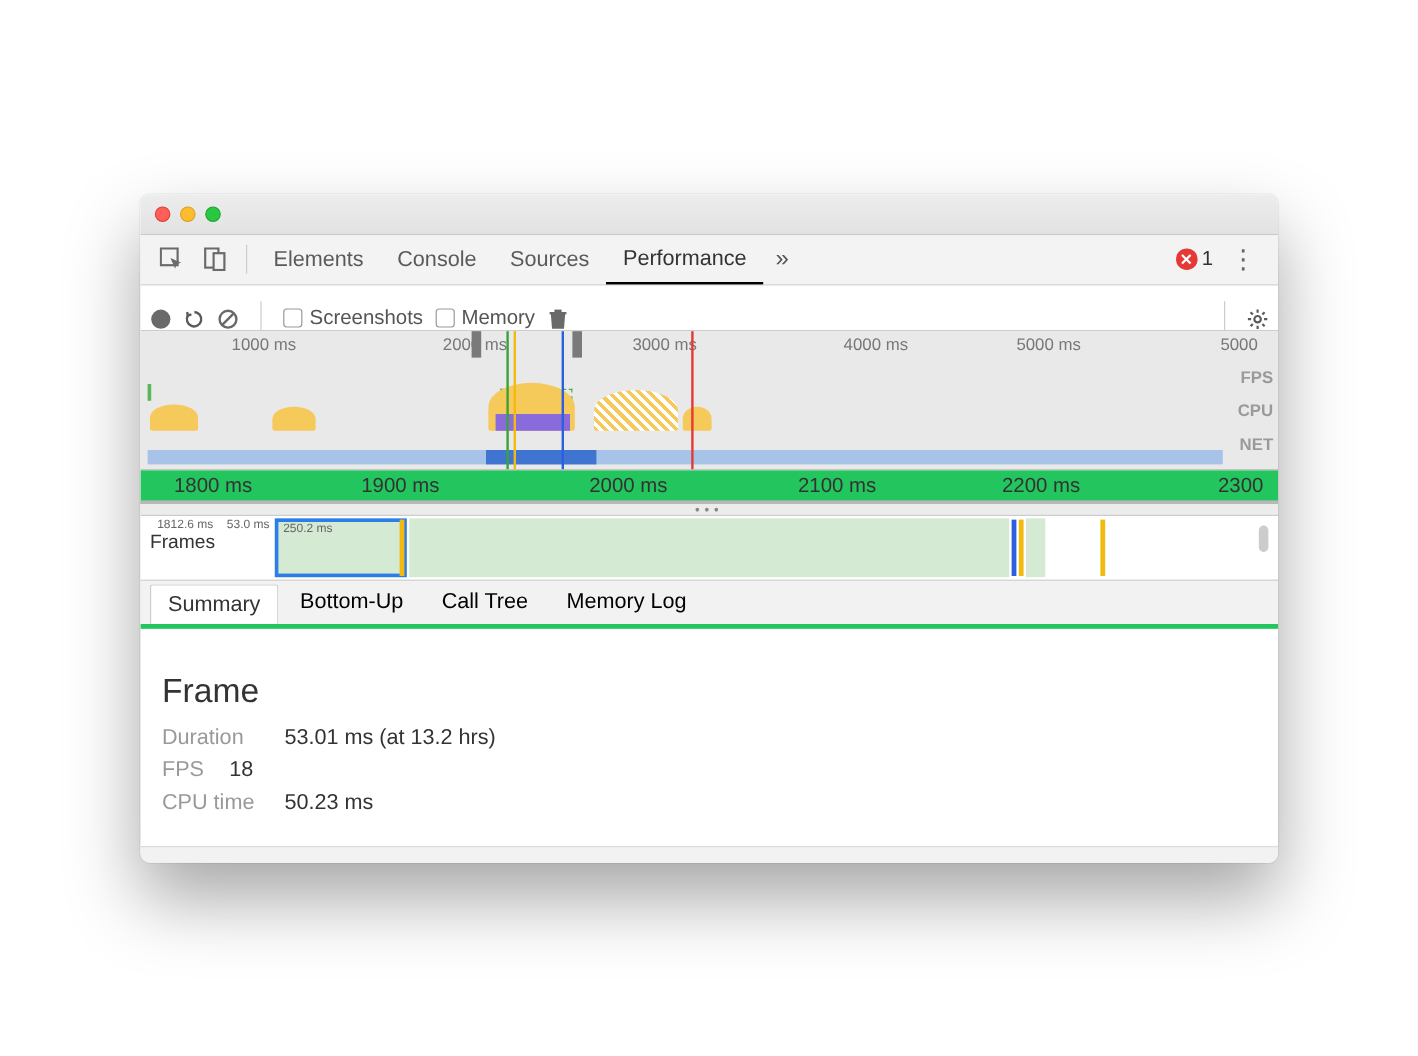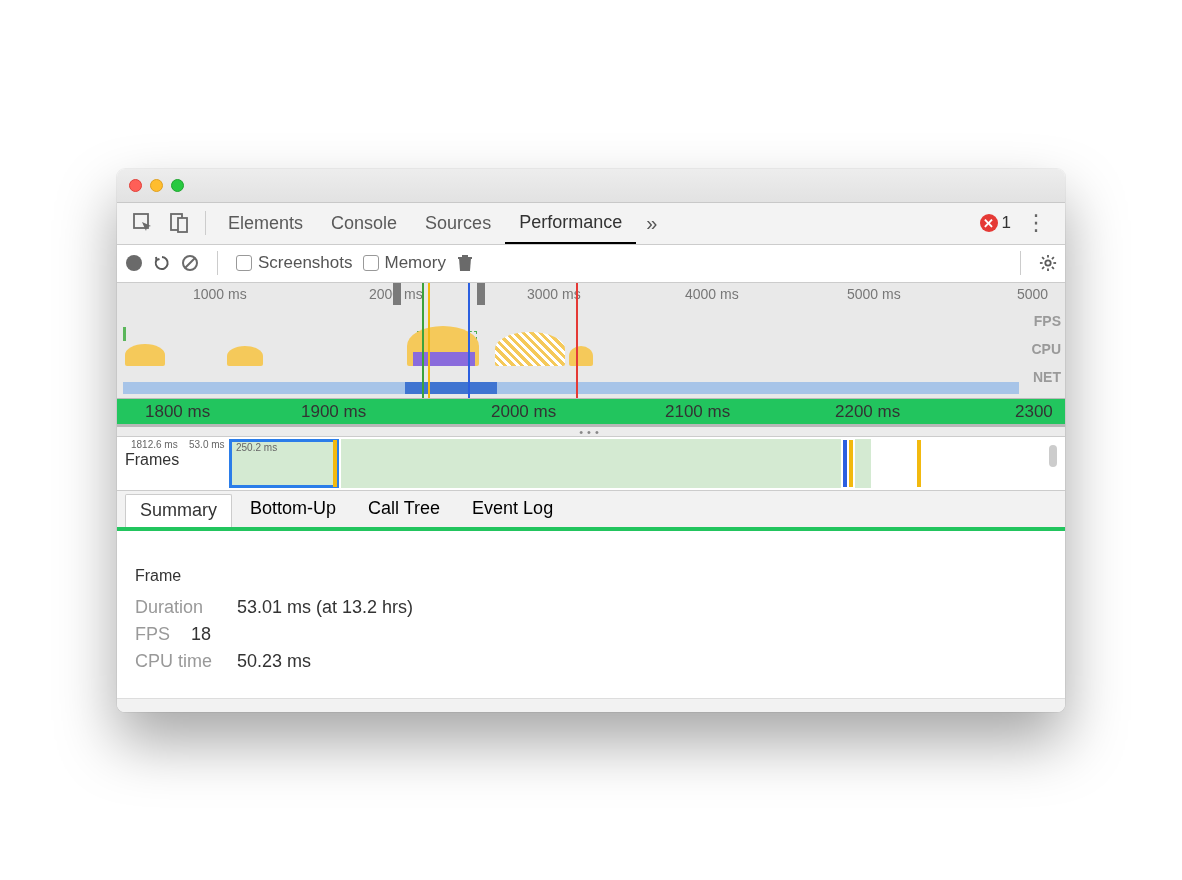--- a/index.html
+++ b/index.html
@@ -52,21 +52,21 @@
 .dt-more { padding: 6px 10px; color: #555; font-size: 20px; cursor:pointer; }
 .right-side { margin-left: auto; display: flex; align-items: center; gap: 4px; }
 .err-badge { display: flex; align-items: center; gap: 4px; color: #333; font-size: 17px; }
 .err-circle { width: 18px; height: 18px; border-radius: 50%; background: #e53935; color: #fff; display: flex; align-items: center; justify-content: center; font-size: 13px; font-weight: bold; }
 .kebab { font-size: 22px; padding: 4px 10px; cursor:pointer; color:#666; }
 
 
 .perf-toolbar {
   height: 38px;
   display: flex;
-  align-items: center;
+  align-items: flex-end;
   border-bottom: 1px solid #ccc;
   background: #fff;
   padding: 0 8px;
   font-size: 17px;
   color: #555;
   gap: 10px;
 }
 .pt-btn { width:18px; height:18px; display:flex; align-items:center; justify-content:center; cursor:pointer; }
 .record-dot { width:16px; height:16px; border-radius:50%; background:#6a6a6a; }
 .checkbox-wrap { display:flex; align-items:center; gap:6px; cursor:pointer; }
@@ -126,21 +126,21 @@
   align-items:stretch;
   padding:0 8px;
   font-size:18px;
   gap:4px;
 }
 .stab { padding:8px 14px; color:#000000; cursor:pointer; display:flex; align-items:center; }
 .stab.active { background:#fff; border:1px solid #ccc; border-bottom:none; color:#333; border-radius:2px 2px 0 0; margin-top:3px; }
 
 
 .summary-body { padding:16px 18px 20px; font-size:18px; color:#333; min-height:150px; }
-.summary-body h3 { font-weight:400; font-size:16px; margin-bottom:12px;margin-top:20px; }
+.summary-body h3 { font-weight:400; font-size:28px; margin-bottom:12px;margin-top:20px; }
 .summary-row { display:flex; gap:12px; margin:6px 0; }
 .summary-key { color:#999; min-width:90px; }
 .footer-bar { height:14px; background:#f2f2f2; border-top:1px solid #ddd; }
 
 svg { display:block; }
 </style>
 </head>
 <body>
 
 <div class="window">
@@ -230,21 +230,21 @@
           </g>
         </svg>
     </div>
   </div>
 
   <div class="overview">
     <div class="ov-ruler">
       <span class="ov-tick" style="left:76px">1000 ms</span>
       <span class="ov-tick" style="left:252px">2000 ms</span>
       <span class="ov-tick" style="left:410px">3000 ms</span>
-      <span class="ov-tick" style="left:568px">4000 ms</span>
+      <span class="ov-tick" style="left:586px">4000 ms</span>
       <span class="ov-tick" style="left:730px">5000 ms</span>
       <span class="ov-tick" style="left:900px">5000</span>
     </div>
     <div class="ov-labels">
       <div>FPS</div>
       <div>CPU</div>
       <div>NET</div>
     </div>
 
     <div style="position:absolute;left:6px;top:44px;width:3px;height:14px;background:#5bb65b"></div>
@@ -291,21 +291,21 @@
     <div class="ft-marker" style="left:732px;background:#f2b90f"></div>
     <div class="ft-bar" style="left:738px;width:16px"></div>
     <div class="ft-marker" style="left:800px;background:#f2b90f"></div>
     <div style="position:absolute;right:8px;top:8px;width:8px;height:22px;background:#ccc;border-radius:4px"></div>
   </div>
 
   <div class="summary-tabs">
     <div class="stab active">Summary</div>
     <div class="stab">Bottom-Up</div>
     <div class="stab">Call Tree</div>
-    <div class="stab">Event Log</div>
+    <div class="stab">Memory Log</div>
   </div>
 
   <div class="summary-body">
     <h3>Frame</h3>
     <div class="summary-row">
       <span class="summary-key">Duration</span>
       <span>53.01 ms (at 13.2 hrs)</span>
     </div>
     <div class="summary-row">
       <span class="summary-key" style="min-width:44px">FPS</span>

